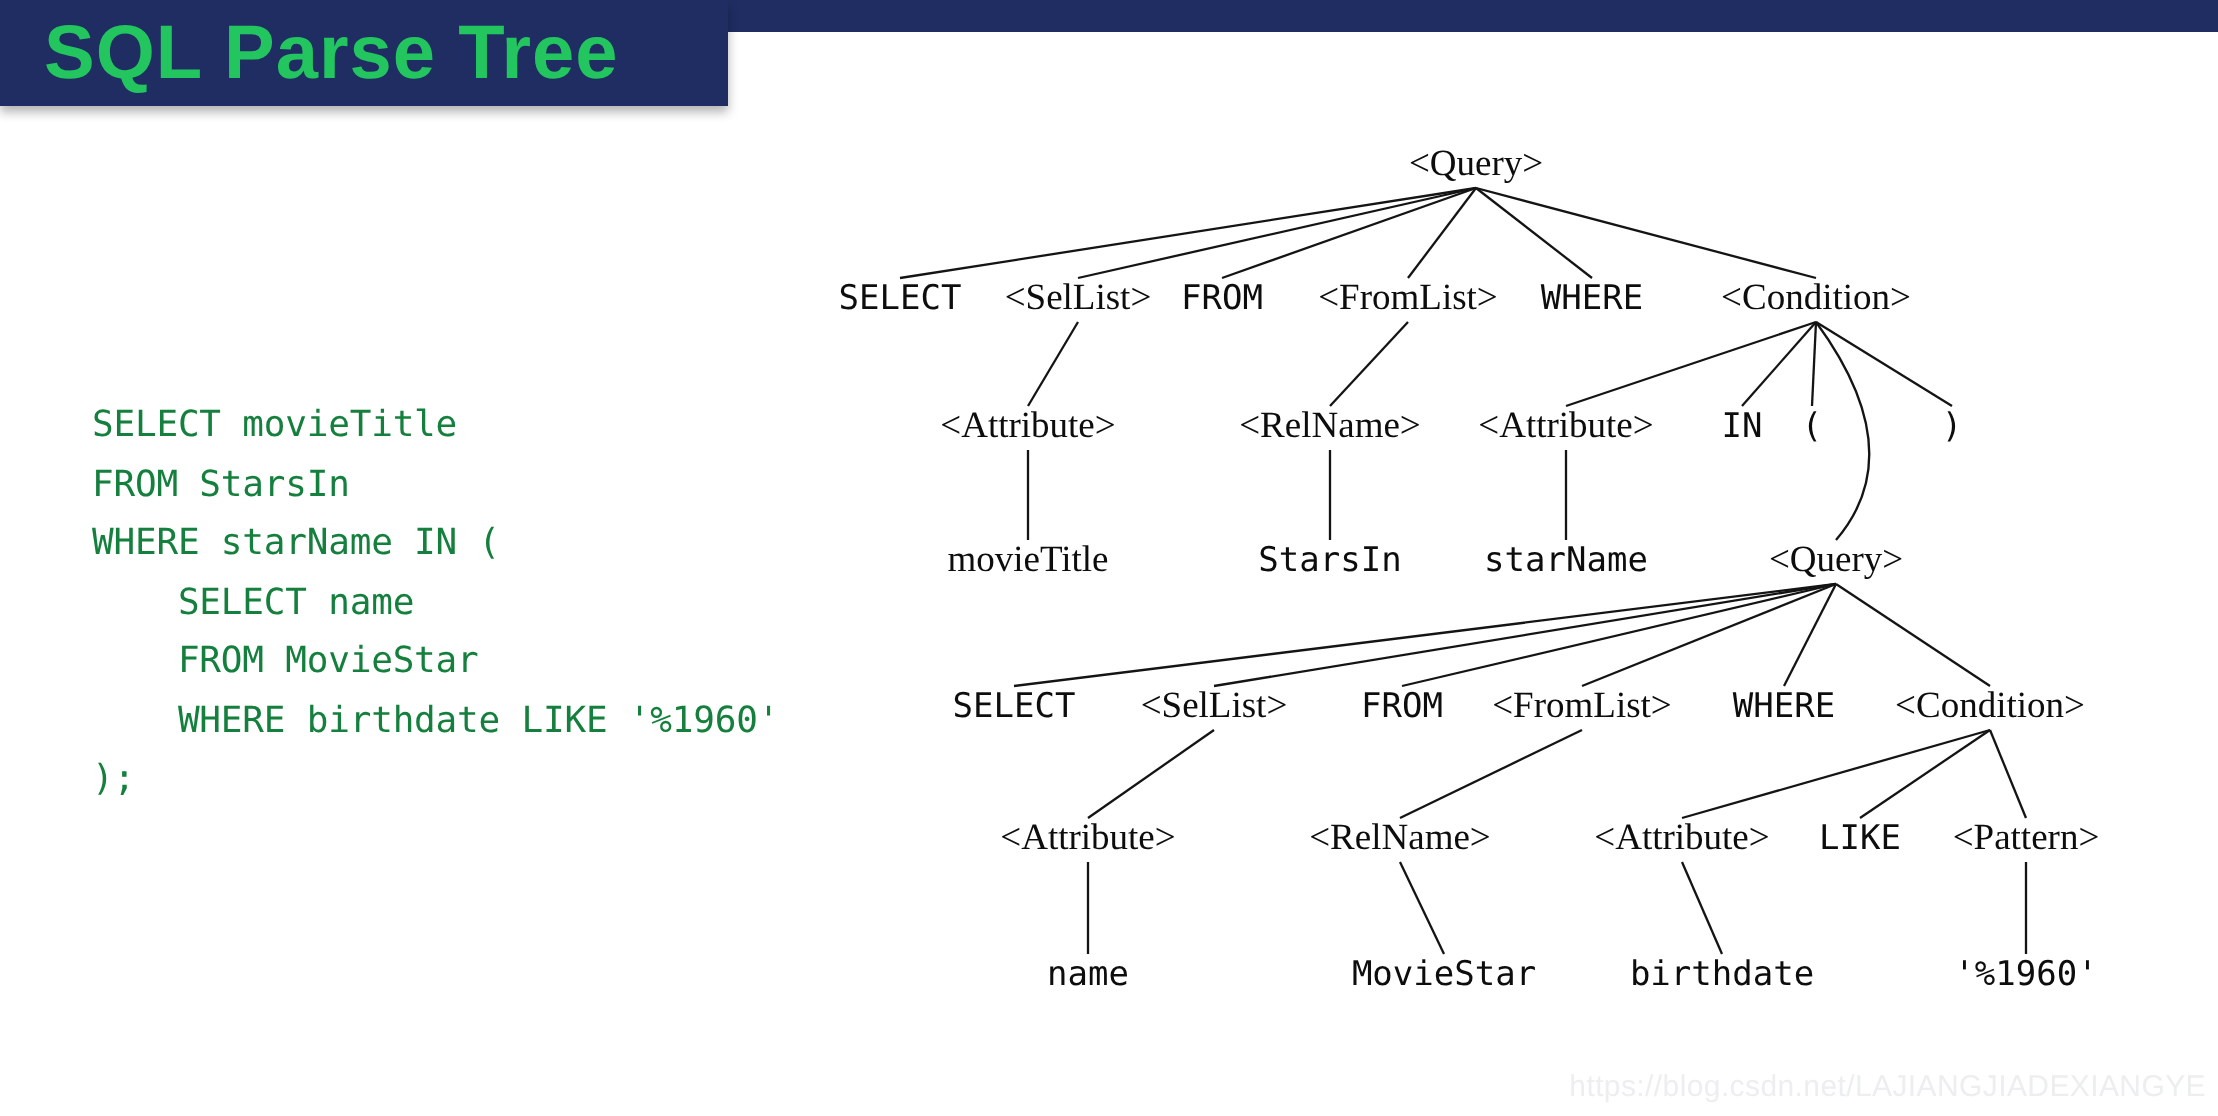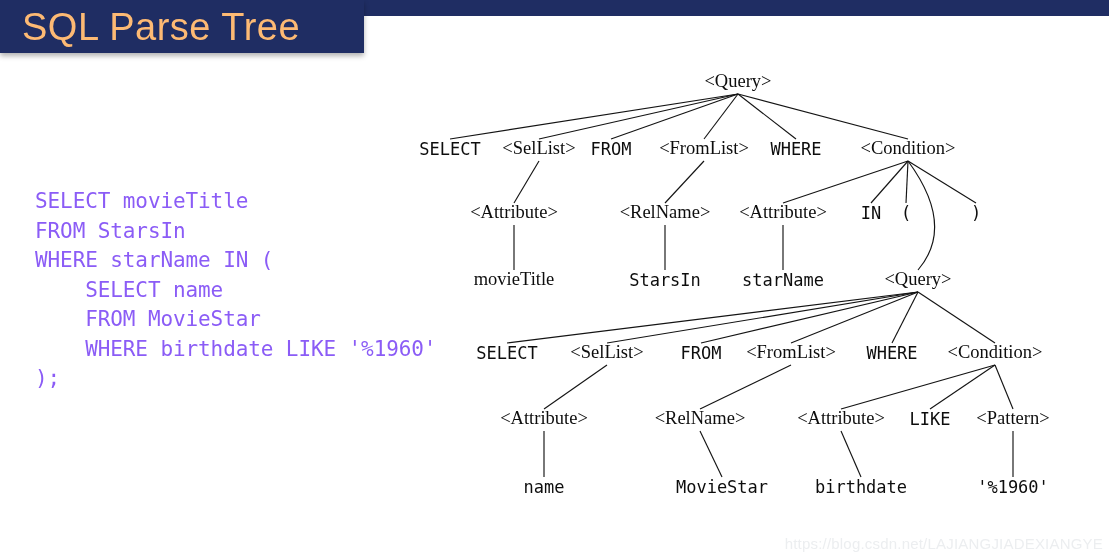--- a/index.html
+++ b/index.html
@@ -28,39 +28,39 @@
     left: 0; top: 0;
     width: 364px;
     height: 53px;
     background: #1f2d63;
     box-shadow: 0 3px 5px rgba(0,0,0,0.30);
   }
   #slide-title {
     position: absolute;
     left: 22px;
     top: 4px;
-    color: #fdba74;
+    color: #22c55e;
     font-family: "Liberation Sans", sans-serif;
     font-size: 38px;
-    font-weight: 400;
+    font-weight: 700;
     letter-spacing: 0.5px;
     line-height: 46px;
     white-space: nowrap;
   }
 
   
   #sql-code {
     position: absolute;
     left: 30px;
     top: 182px;
-    margin: 5px;
+    margin: 16px;
     font-family: "DejaVu Sans Mono", "Liberation Mono", monospace;
-    font-size: 21px;
+    font-size: 18px;
     line-height: 29.5px;
-    color: #8b5cf6;
+    color: #15803d;
     white-space: pre;
     letter-spacing: -0.1px;
   }
 
   
   #parse-tree {
     position: absolute;
     left: 0; top: 0;
     width: 1109px;
     height: 558px;

